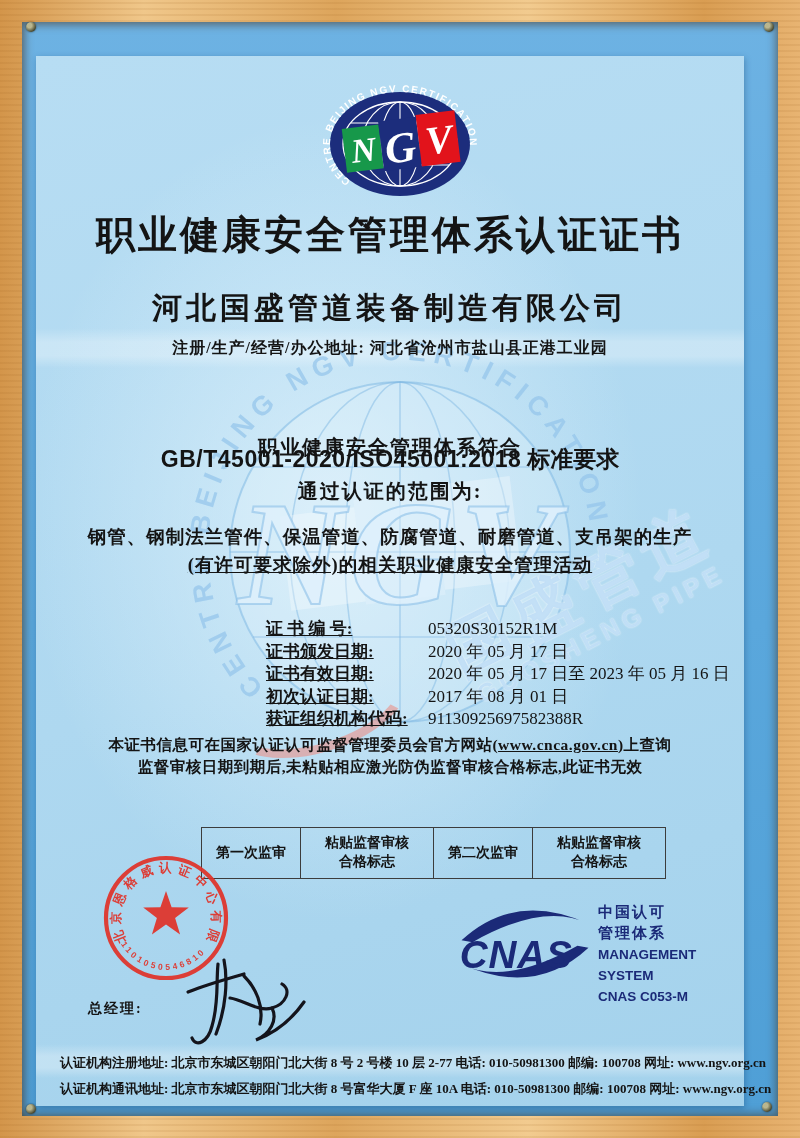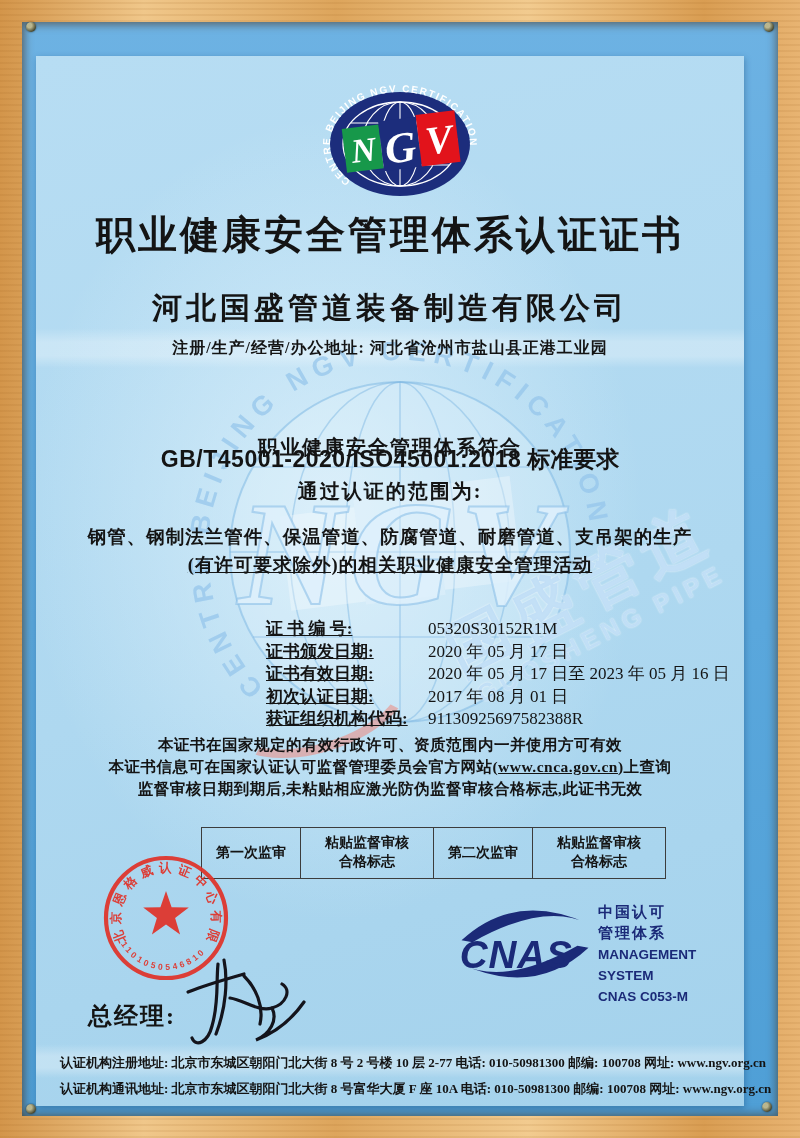--- a/index.html
+++ b/index.html
@@ -81,21 +81,21 @@
   
   .audit{position:absolute;left:165px;top:752px;z-index:2;border-collapse:collapse;margin-top:19px;}
   .audit td{
     border:1.3px solid #3c3c3c;font-size:14px;font-weight:bold;text-align:center;
     vertical-align:middle;white-space:pre-line;line-height:1.35;padding:4px 8px;
   }
   .audit td.narrow{width:82px;height:42px;}
   .audit td.wide{width:116px;}
   
   .seal{position:absolute;left:60px;top:792px;z-index:3;opacity:.92;}
-  .gm-label{position:absolute;left:52px;top:944px;font-size:24px;font-weight:bold;letter-spacing:2px;z-index:2;}
+  .gm-label{position:absolute;left:52px;top:944px;font-size:14px;font-weight:bold;letter-spacing:2px;z-index:2;}
   .sig{position:absolute;left:136px;top:900px;z-index:3;}
   
   .cnas-logo{position:absolute;left:420px;top:842px;z-index:2;}
   .cnas-text{position:absolute;left:562px;top:846px;z-index:2;color:#1b2a78;font-family:"Liberation Sans",sans-serif;}
   .cnas-text .cn{font-size:15px;font-weight:bold;letter-spacing:2px;line-height:21px;font-family:"Liberation Serif",serif;}
   .cnas-text .en{font-size:13.5px;font-weight:bold;line-height:21px;}
   
   .footer{position:absolute;left:24px;top:994px;width:670px;z-index:2;
     font-size:13px;font-weight:bold;line-height:26px;white-space:nowrap;}
 </style>
@@ -176,21 +176,20 @@
 
   <div class="fields">
     <div class="frow"><span class="flabel">证 书 编 号:</span><span class="fvalue">05320S30152R1M</span></div>
     <div class="frow"><span class="flabel">证书颁发日期:</span><span class="fvalue">2020 年 05 月 17 日</span></div>
     <div class="frow"><span class="flabel">证书有效日期:</span><span class="fvalue">2020 年 05 月 17 日至 2023 年 05 月 16 日</span></div>
     <div class="frow"><span class="flabel">初次认证日期:</span><span class="fvalue">2017 年 08 月 01 日</span></div>
     <div class="frow"><span class="flabel">获证组织机构代码:</span><span class="fvalue">91130925697582388R</span></div>
   </div>
 
   <div class="notes">
-    <div>本证书在国家规定的有效行政许可、资质范围内一并使用方可有效</div>
     <div><span>本证书信息可在国家认证认可监督管理委员会官方网站(</span><span class="url">www.cnca.gov.cn</span><span>)上查询</span></div>
     <div>监督审核日期到期后,未粘贴相应激光防伪监督审核合格标志,此证书无效</div>
   </div>
 
   <table class="audit">
     <tbody>
         <tr>
       <td class="narrow">第一次监审</td>
       <td class="wide">粘贴监督审核
 合格标志</td>

